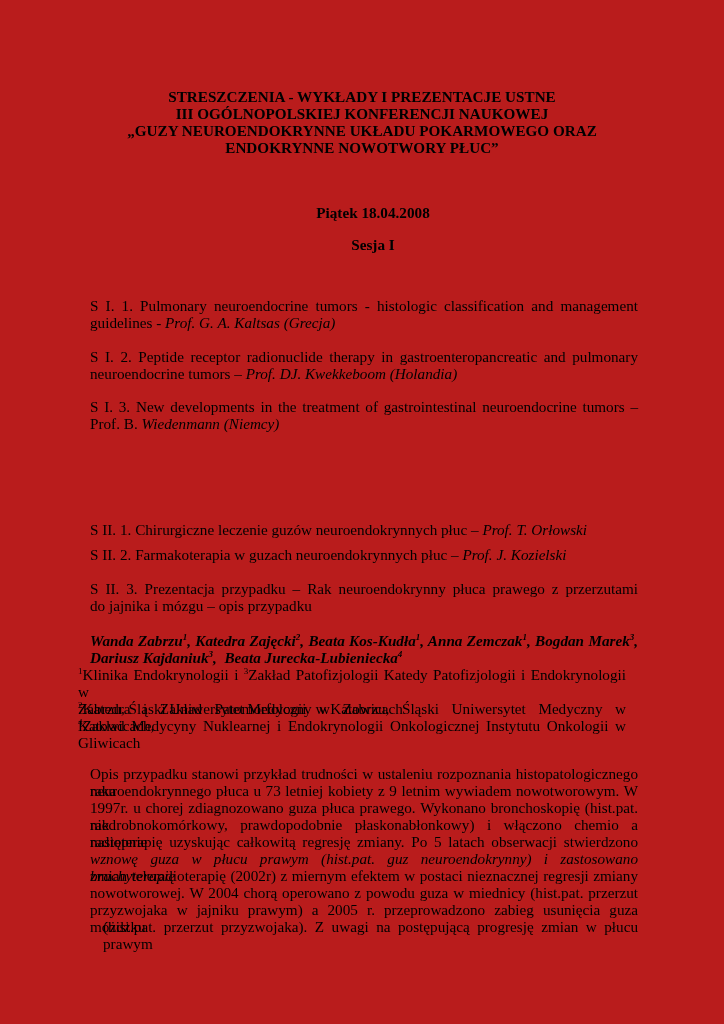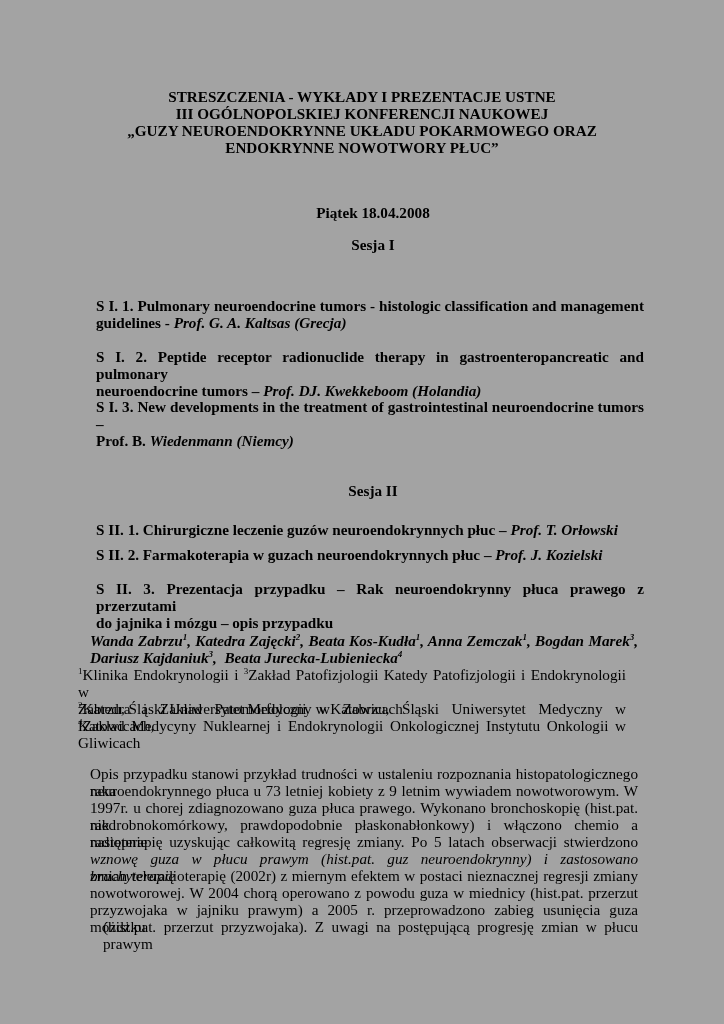--- a/index.html
+++ b/index.html
@@ -1,32 +1,32 @@
 <!DOCTYPE html>
 <html><head>
   <meta charset="utf-8">
   <style>
     html, body { margin: 0; padding: 0; background: #ffffff; }
     body { width: 724px; height: 1024px; overflow: hidden; position: relative; }
     .page {
       position: absolute; left: 0; top: 0; width: 724px; height: 1024px;
-      background: #a3a3a3; color: #000000;
+      background: #b91c1c; color: #000000;
       font-family: "Liberation Serif", "DejaVu Serif", serif;
       font-size: 15.2px; line-height: 17px;
     }
     .title-block {
       position: absolute; left: 90px; width: 544px; top: 88px;
       text-align: center; font-weight: bold; font-size: 15.2px; line-height: 17px;
     }
     .title-line { display: block; }
     .center-bold {
       position: absolute; left: 101px; width: 544px; text-align: center; font-weight: bold;
     }
     .item {
-      position: absolute; left: 96px; width: 548px; text-align: justify; font-weight: bold;
+      position: absolute; left: 90px; width: 548px; text-align: justify; font-weight: normal;
     }
     .item i { font-style: italic; }
     .just { text-align: justify; text-align-last: justify; }
     .authors {
       position: absolute; left: 90px; width: 548px; font-weight: bold; font-style: italic;
       text-align: justify;
     }
     .aff {
       position: absolute; left: 78px; width: 548px; font-weight: normal; text-align: justify;
     }
@@ -61,21 +61,20 @@
   <div class="item" style="top:348px;">
     <span class="row just">S I. 2. Peptide receptor radionuclide therapy in gastroenteropancreatic and pulmonary</span>
     <span class="row"><span>neuroendocrine tumors – </span><i>Prof. DJ. Kwekkeboom (Holandia)</i></span>
   </div>
 
   <div class="item" style="top:398px;">
     <span class="row just">S I. 3. New developments in the treatment of gastrointestinal neuroendocrine tumors –</span>
     <span class="row"><span>Prof. B. </span><i>Wiedenmann (Niemcy)</i></span>
   </div>
 
-  <div class="center-bold" style="top:482px;">Sesja II</div>
 
   <div class="item" style="top:521px;">
     <span>S II. 1.  Chirurgiczne leczenie guzów neuroendokrynnych płuc – </span><i>Prof. T. Orłowski</i>
   </div>
 
   <div class="item" style="top:546px;">
     <span>S II. 2. Farmakoterapia w guzach neuroendokrynnych płuc – </span><i>Prof. J. Kozielski</i>
   </div>
 
   <div class="item" style="top:580px;">

